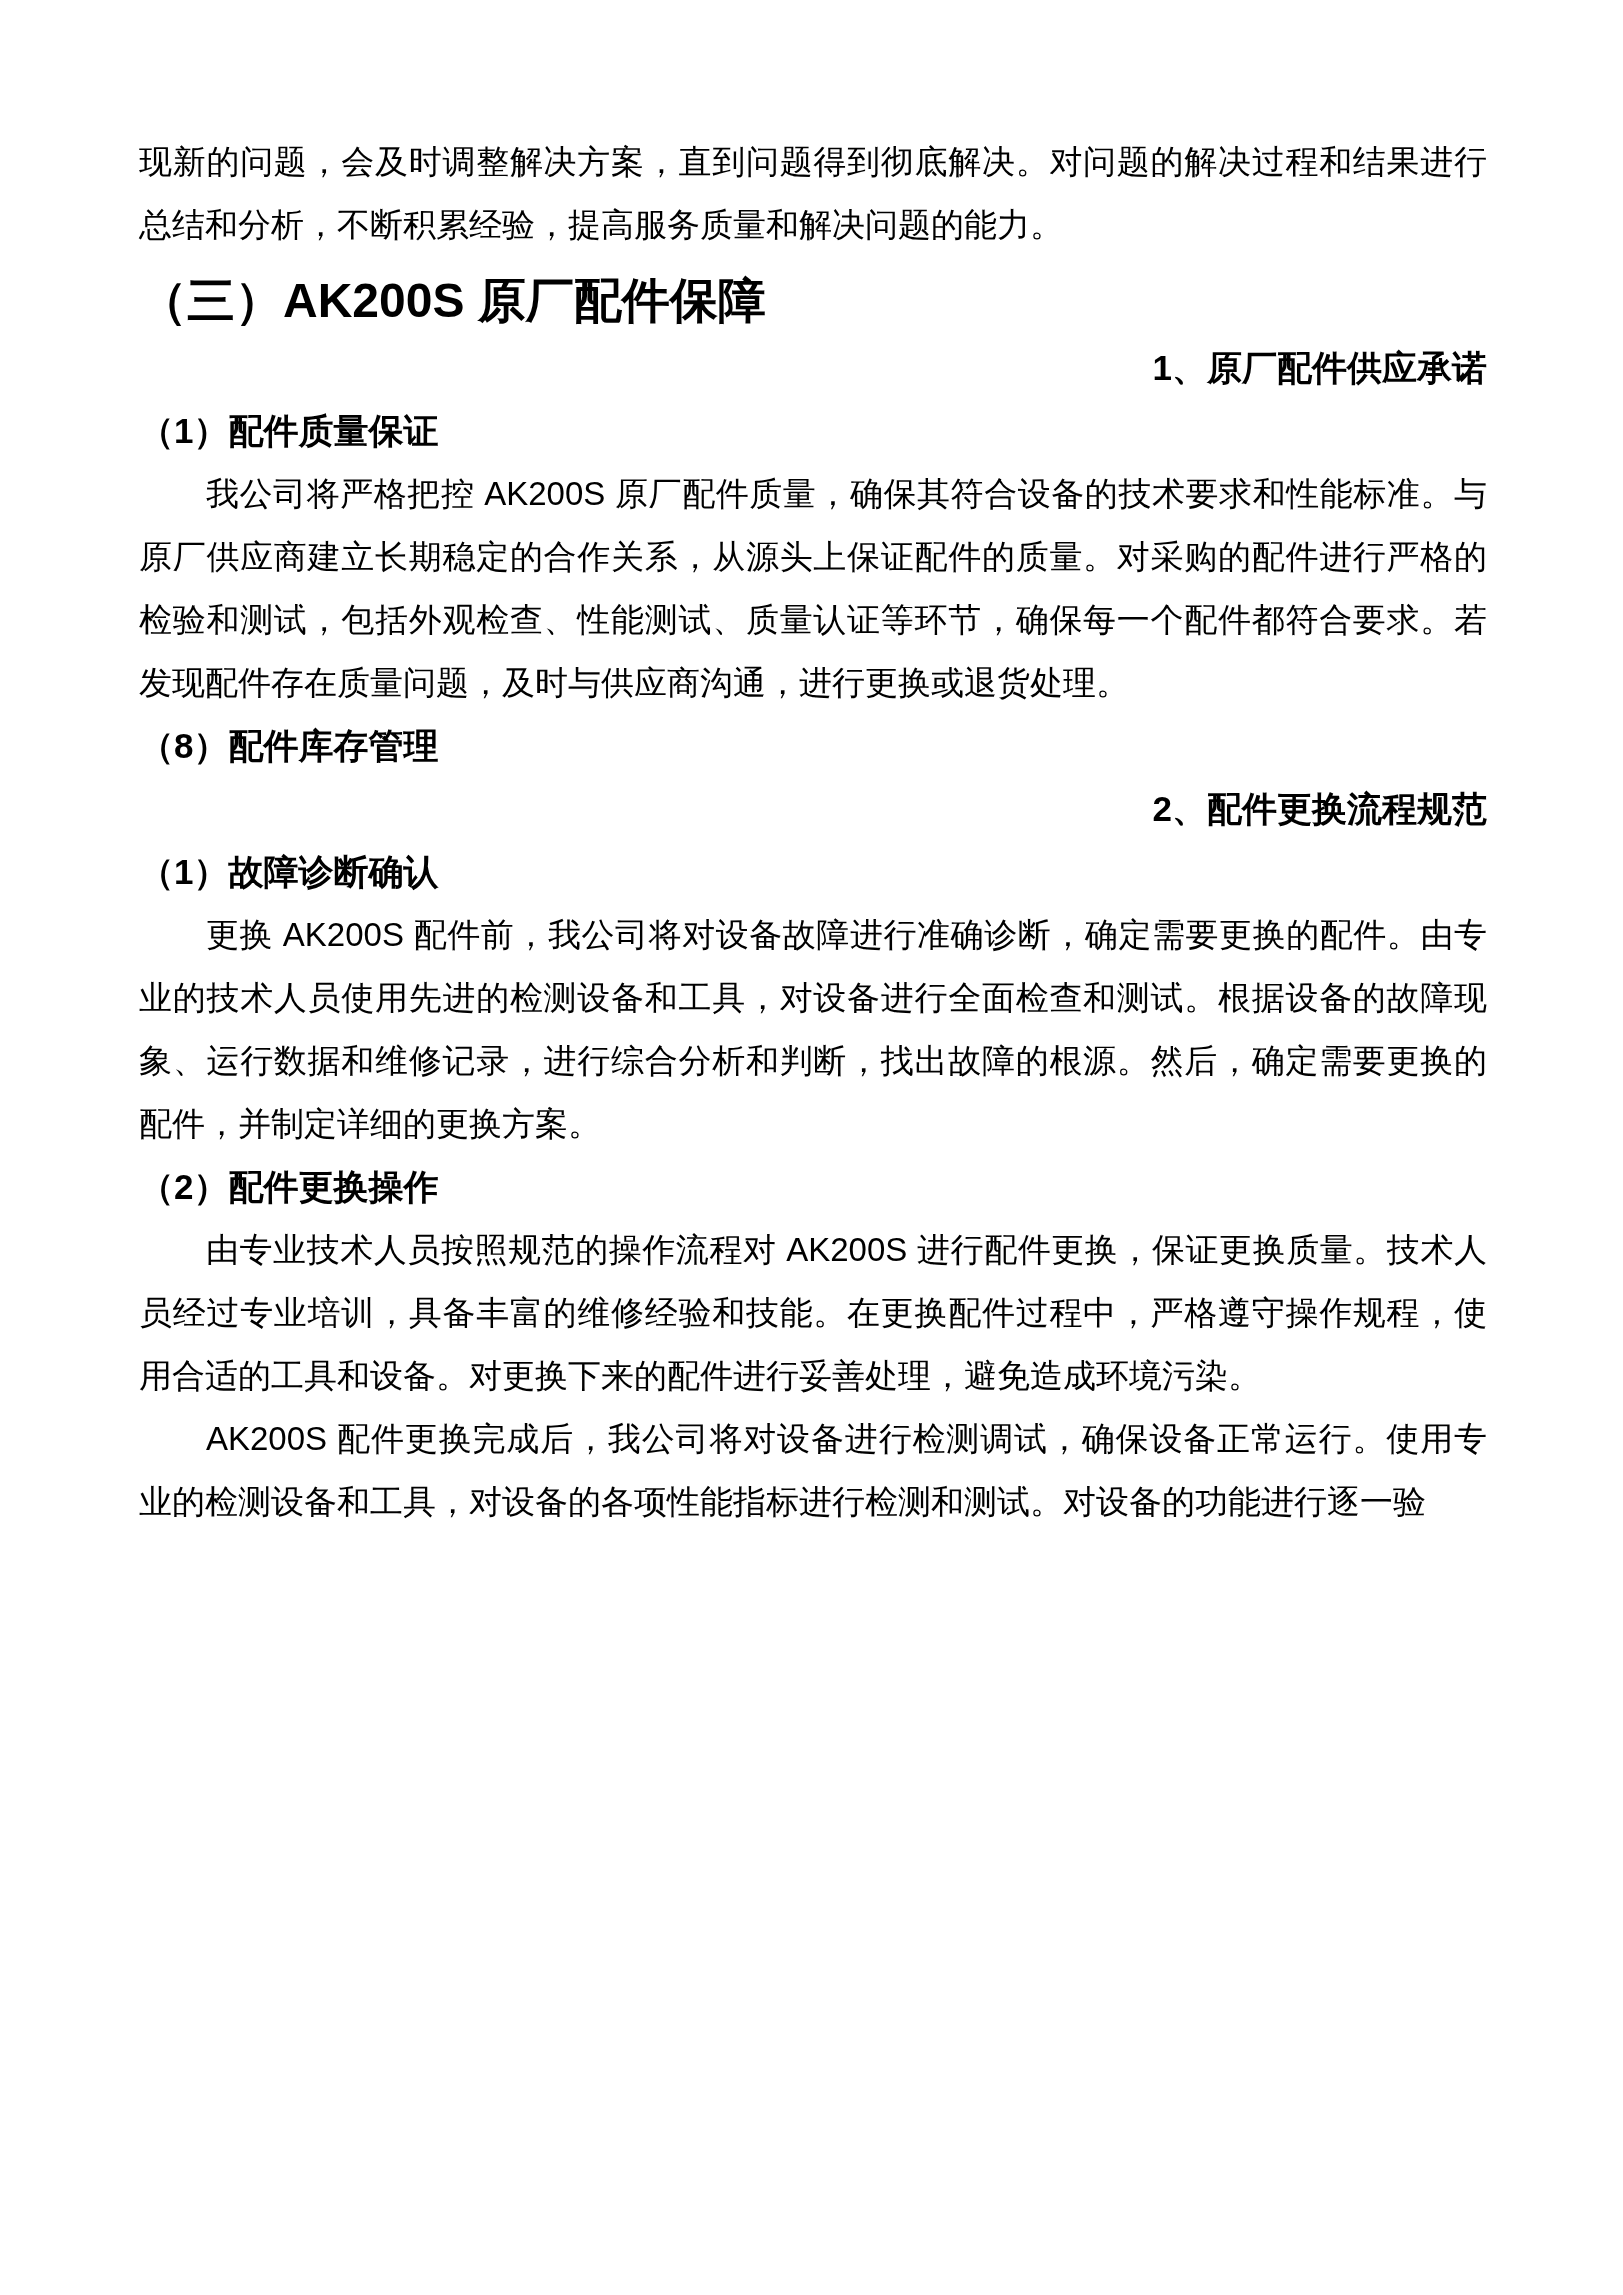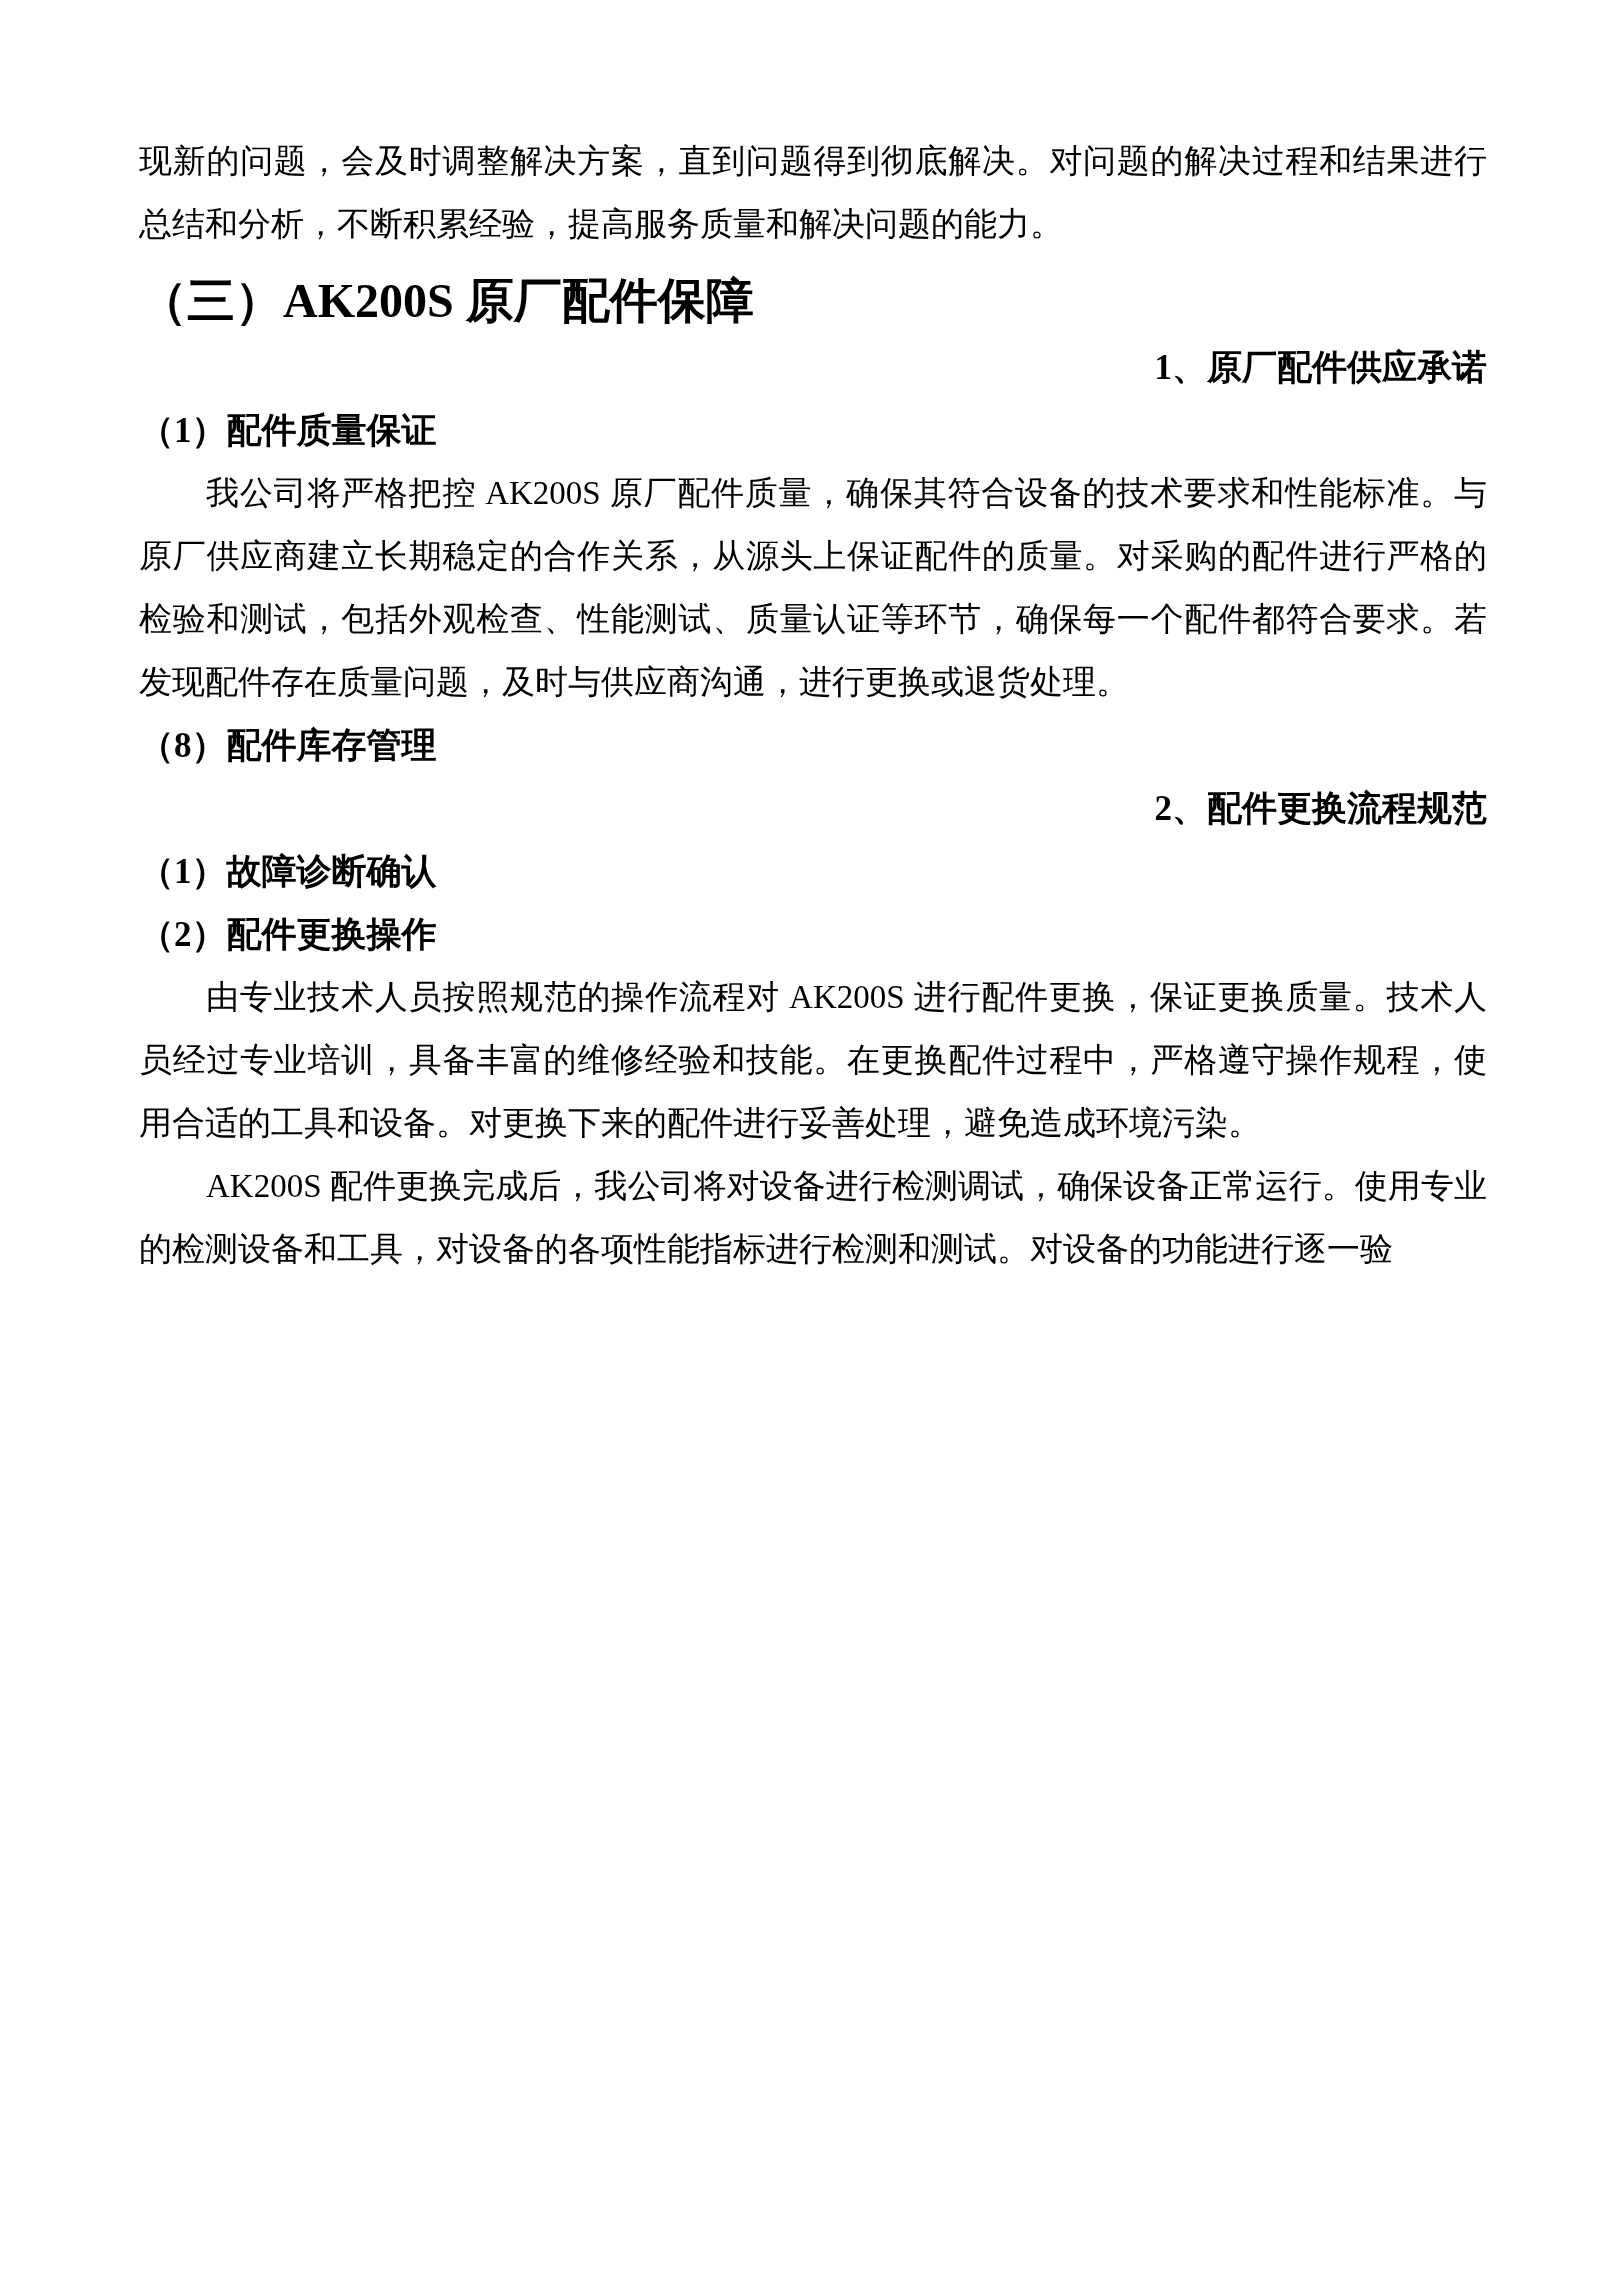--- a/index.html
+++ b/index.html
@@ -8,21 +8,21 @@
     background: #ffffff;
   }
   .page {
     position: relative;
     width: 1623px;
     height: 2295px;
     box-sizing: border-box;
     padding: 130px 136px 0 139px;
     background: #ffffff;
     color: #000000;
-    font-family: Liberation Serif, serif;
+    font-family: Liberation Sans, sans-serif;
     font-size: 33px;
     line-height: 63px;
     overflow: hidden;
   }
   .para {
     margin: 0;
     text-align: justify;
     text-indent: 67px;
     word-break: break-all;
   }
@@ -68,20 +68,21 @@
 
 
 
   <h3 class="heading-3">（8）配件库存管理</h3>
 
 
   <h2 class="heading-2">2、配件更换流程规范</h2>
 
   <h3 class="heading-3">（1）故障诊断确认</h3>
 
+  <p class="para">更换 AK200S 配件前，我公司将对设备故障进行准确诊断，确定需要更换的配件。由专业的技术人员使用先进的检测设备和工具，对设备进行全面检查和测试。根据设备的故障现象、运行数据和维修记录，进行综合分析和判断，找出故障的根源。然后，确定需要更换的配件，并制定详细的更换方案。</p>
 
   <h3 class="heading-3">（2）配件更换操作</h3>
 
   <p class="para">由专业技术人员按照规范的操作流程对 AK200S 进行配件更换，保证更换质量。技术人员经过专业培训，具备丰富的维修经验和技能。在更换配件过程中，严格遵守操作规程，使用合适的工具和设备。对更换下来的配件进行妥善处理，避免造成环境污染。</p>
 
 
   <p class="para">AK200S 配件更换完成后，我公司将对设备进行检测调试，确保设备正常运行。使用专业的检测设备和工具，对设备的各项性能指标进行检测和测试。对设备的功能进行逐一验</p>
 
 </div>
 

